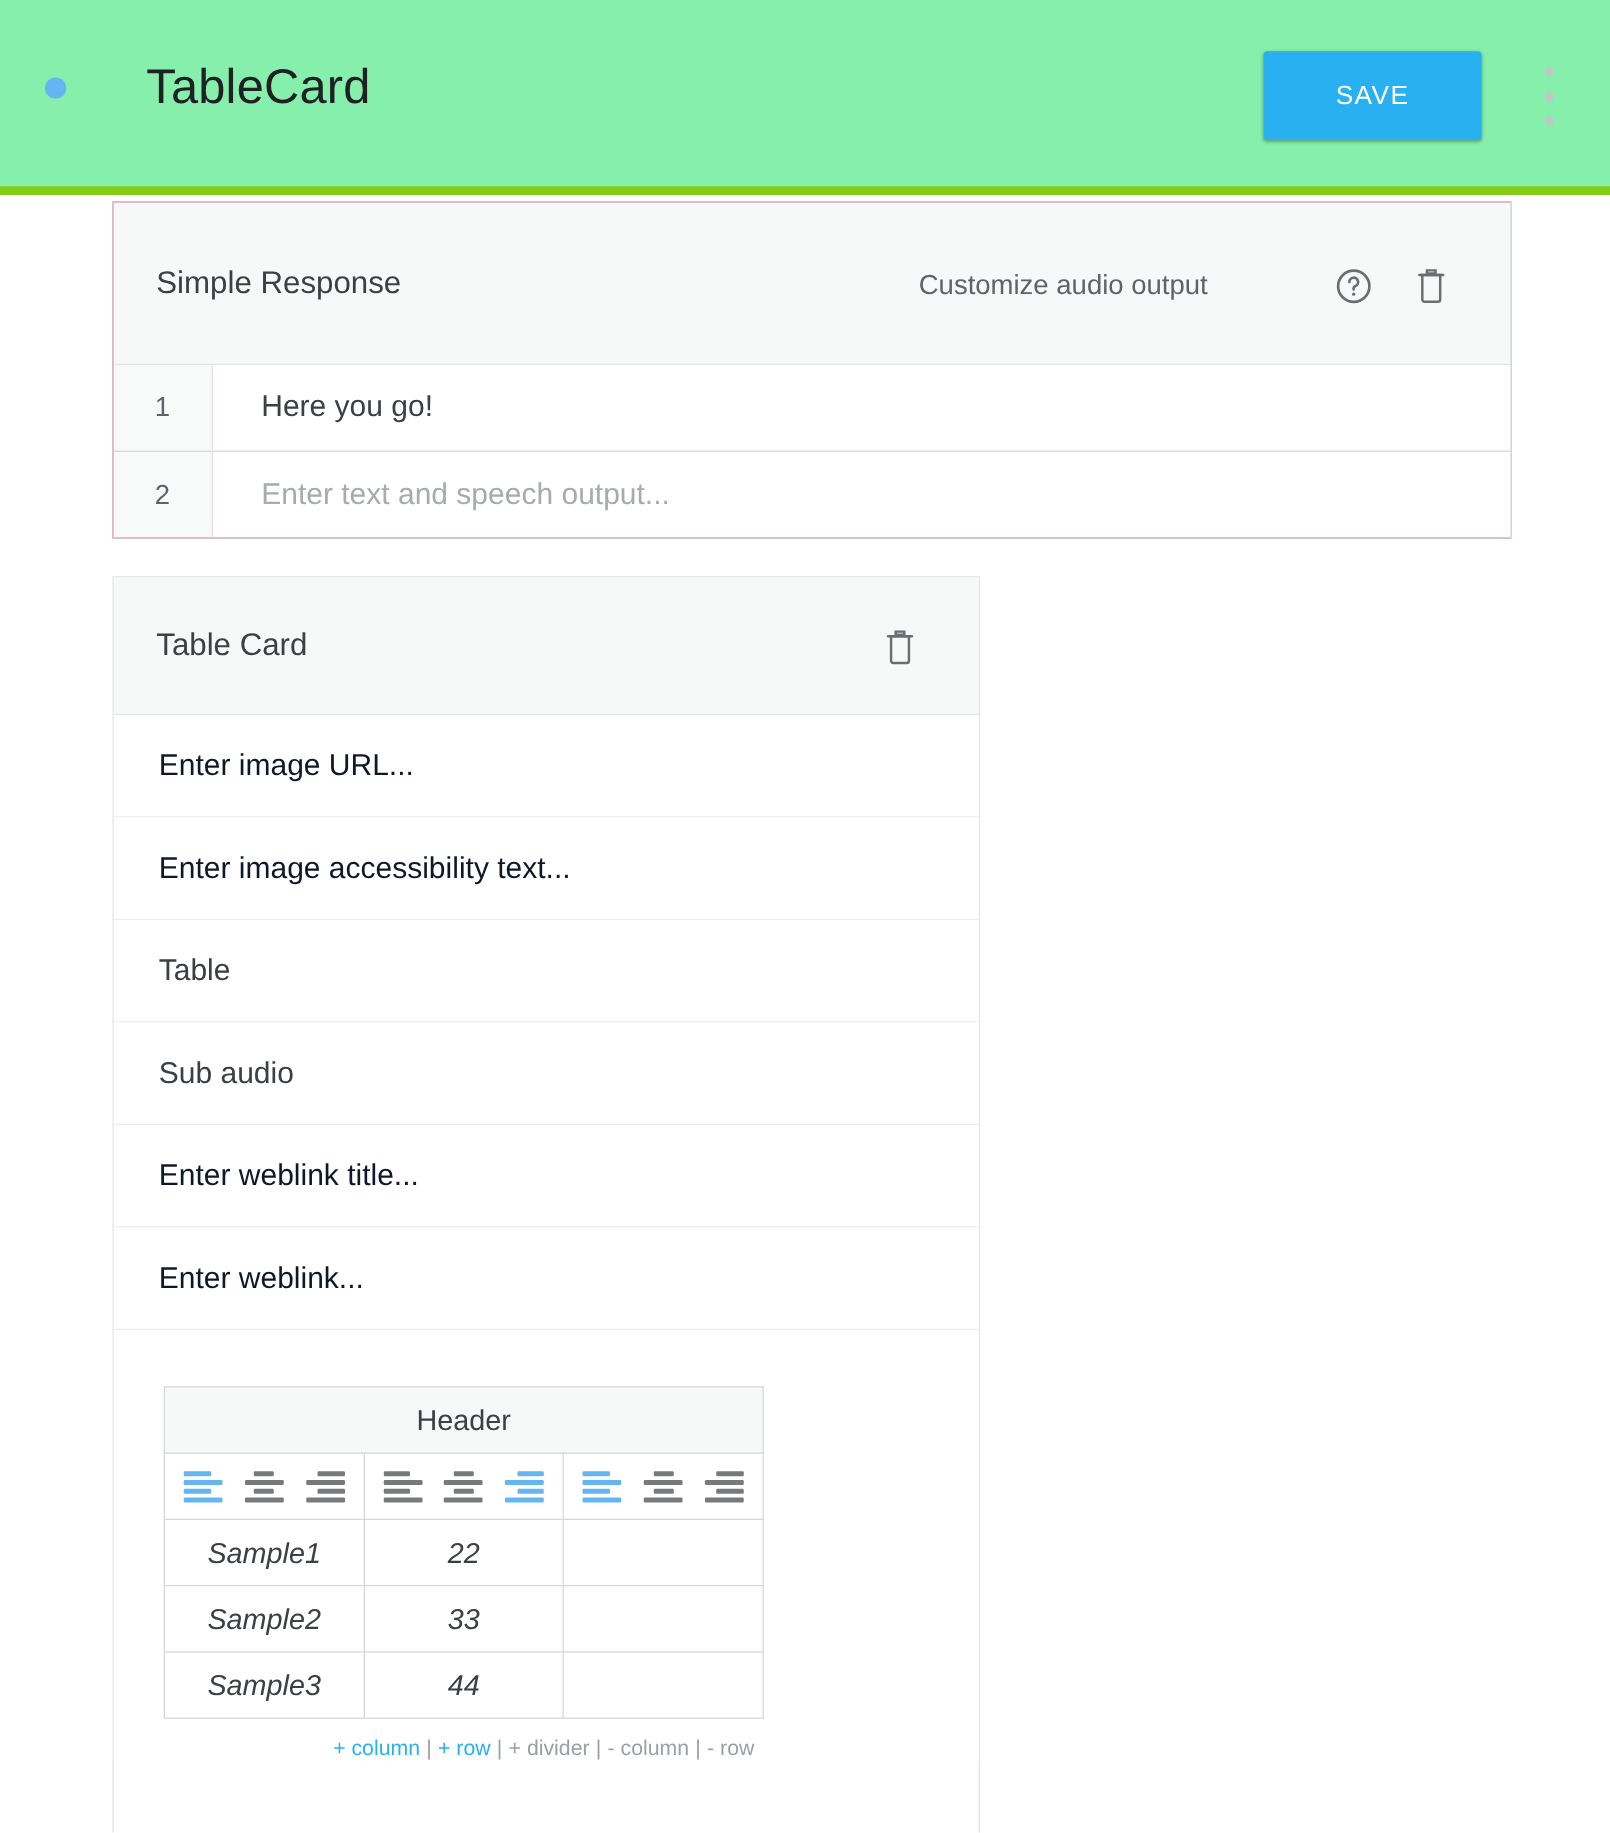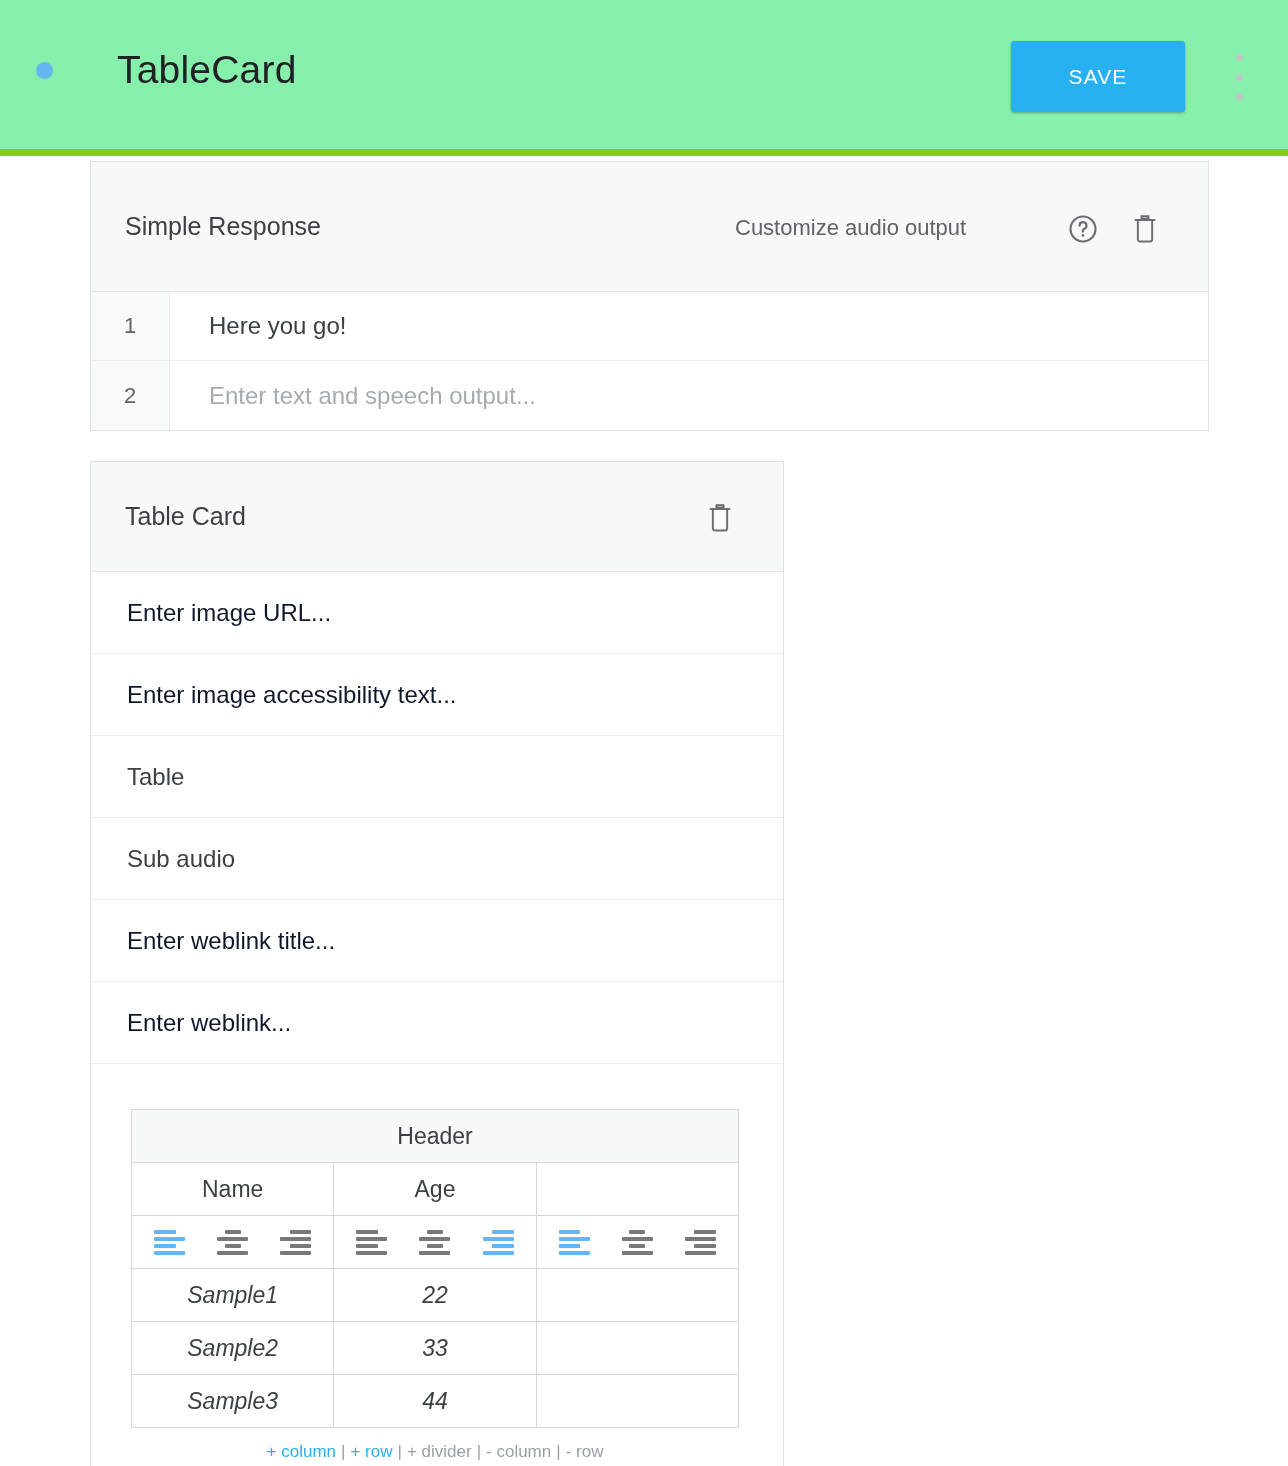--- a/index.html
+++ b/index.html
@@ -205,21 +205,21 @@
   .tc-field.filled { color: #3c4043; }
 
   
   .tc-table-wrap {
     position: relative;
     padding: 45px 0 0 0;
     background: #ffffff;
   }
   table.grid {
     margin-left: 40px;
-    width: 608px;
+    width: 480px;
     border-collapse: collapse;
     table-layout: fixed;
   }
   table.grid td {
     border: 1px solid #d4d6d8;
     text-align: center;
     font-size: 23px;
     color: #3c4043;
     height: 53px;
     padding: 0;
@@ -353,25 +353,20 @@
     <div class="tc-field filled">Table</div>
     <div class="tc-field filled">Sub audio</div>
     <div class="tc-field placeholder">Enter weblink title...</div>
     <div class="tc-field placeholder">Enter weblink...</div>
 
     <div class="tc-table-wrap">
       <table class="grid">
         <tbody>
           <tr>
             <td class="grid-header" colspan="3">Header</td>
-          </tr>
-          <tr>
-            <td class="col-label">Name</td>
-            <td class="col-label">Age</td>
-            <td class="col-label"></td>
           </tr>
           <tr>
             <td class="align-cell">
               <div class="align-group">
                 <div class="align-icon left active">
                     <span></span>
                     <span></span>
                     <span></span>
                     <span></span>
                   </div>

